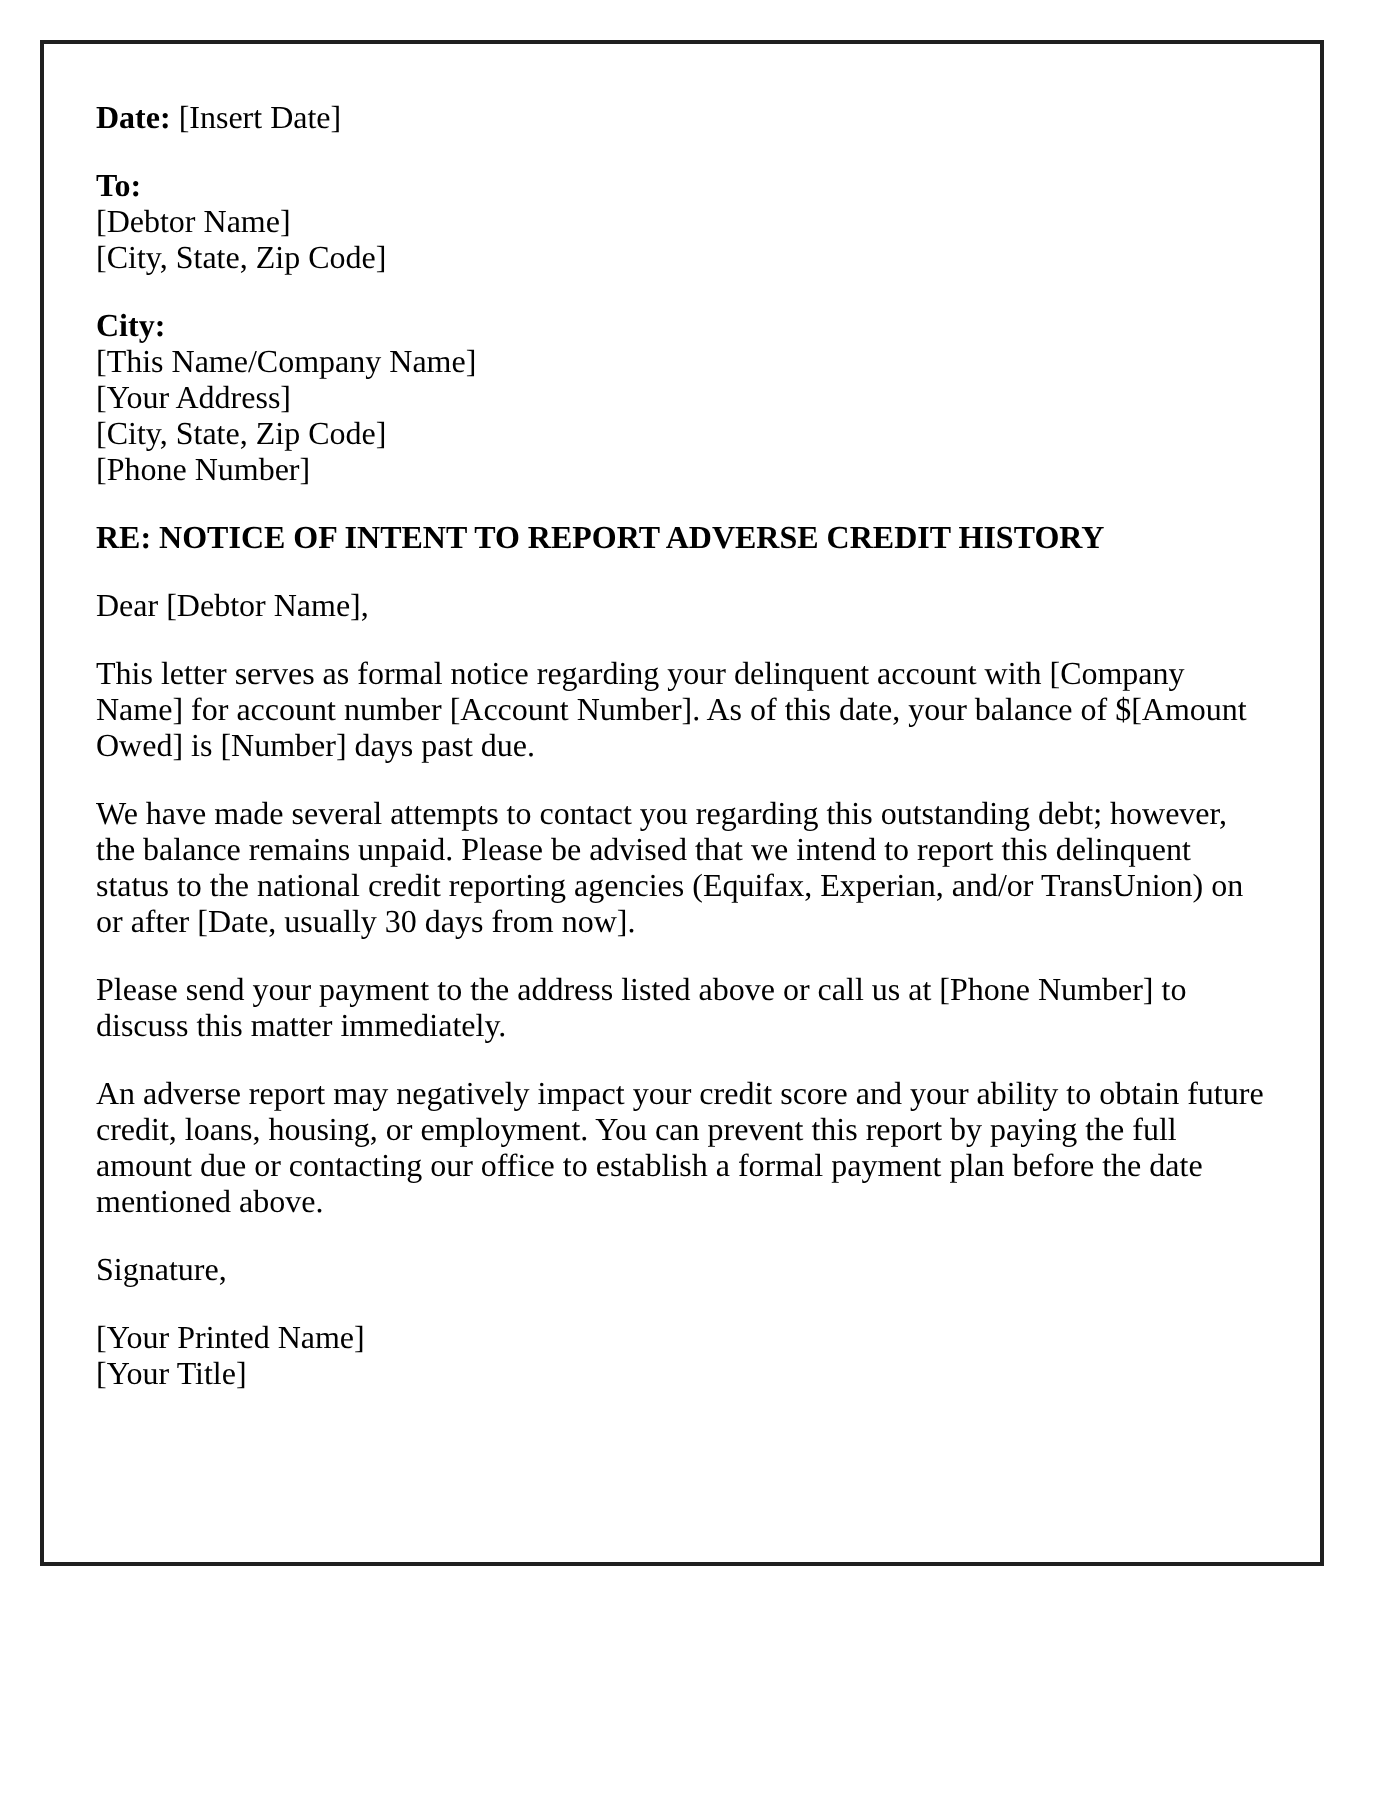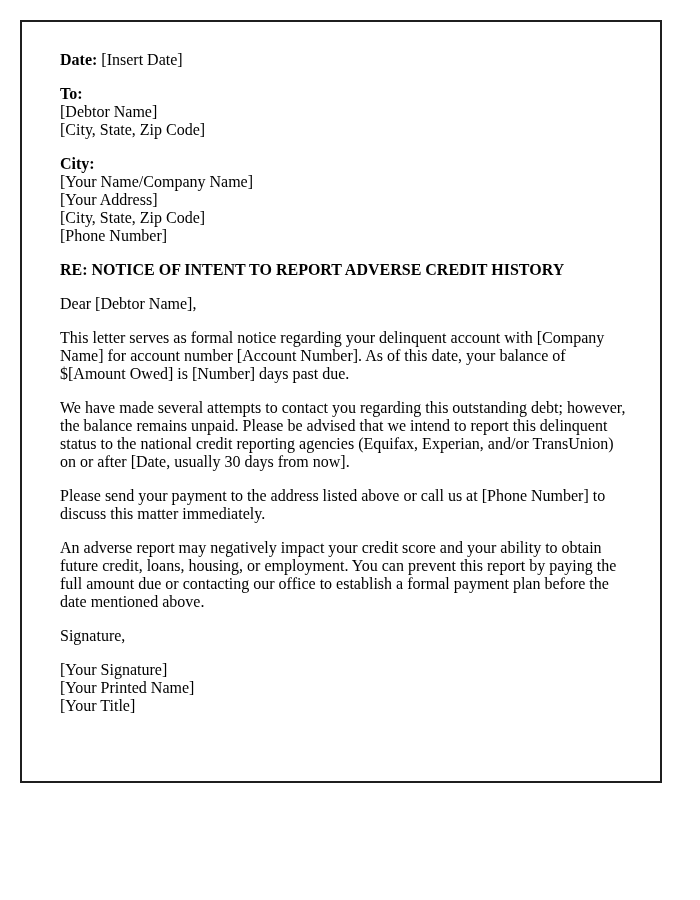--- a/index.html
+++ b/index.html
@@ -15,21 +15,21 @@
   }
   .document {
     position: absolute;
     left: 20px;
     top: 20px;
     width: 642px;
     height: 763px;
     box-sizing: border-box;
     border: 2px solid #15803d;
     background: #ffffff;
-    padding: 29px 28px 0 38px;
+    padding: 29px 28px 0 26px;
     color: #000000;
     font-size: 16px;
     line-height: 18px;
     overflow: hidden;
   }
   .block {
     margin: 0 0 16px 0;
     padding: 0;
   }
   .bold {
@@ -52,39 +52,38 @@
   <p class="block"><span class="bold">Date:</span> <span>[Insert Date]</span></p>
 
   <div class="block">
     <p class="line bold">To:</p>
     <p class="line">[Debtor Name]</p>
     <p class="line">[City, State, Zip Code]</p>
   </div>
 
   <div class="block">
     <p class="line bold">City:</p>
-    <p class="line">[Your Name/Company Name]</p>
+    <p class="line">[This Name/Company Name]</p>
     <p class="line">[Your Address]</p>
     <p class="line">[City, State, Zip Code]</p>
     <p class="line">[Phone Number]</p>
   </div>
 
   <p class="block subject">RE: NOTICE OF INTENT TO REPORT ADVERSE CREDIT HISTORY</p>
 
   <p class="block">Dear [Debtor Name],</p>
 
   <p class="block">This letter serves as formal notice regarding your delinquent account with [Company Name] for account number [Account Number]. As of this date, your balance of $[Amount Owed] is [Number] days past due.</p>
 
   <p class="block">We have made several attempts to contact you regarding this outstanding debt; however, the balance remains unpaid. Please be advised that we intend to report this delinquent status to the national credit reporting agencies (Equifax, Experian, and/or TransUnion) on or after [Date, usually 30 days from now].</p>
 
   <p class="block">Please send your payment to the address listed above or call us at [Phone Number] to discuss this matter immediately.</p>
 
   <p class="block">An adverse report may negatively impact your credit score and your ability to obtain future credit, loans, housing, or employment. You can prevent this report by paying the full amount due or contacting our office to establish a formal payment plan before the date mentioned above.</p>
 
   <p class="block">Signature,</p>
 
   <div class="block">
-    <p class="line">[Your Signature]</p>
     <p class="line">[Your Printed Name]</p>
     <p class="line">[Your Title]</p>
   </div>
 
 </div>
 
 </body></html>

